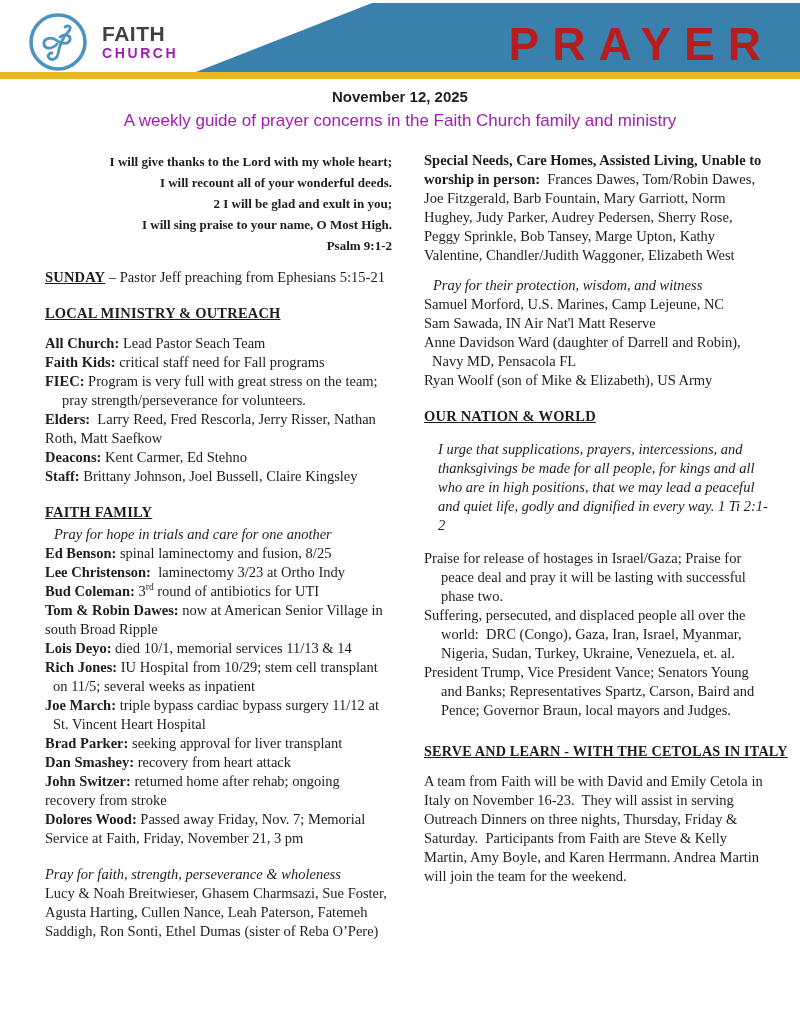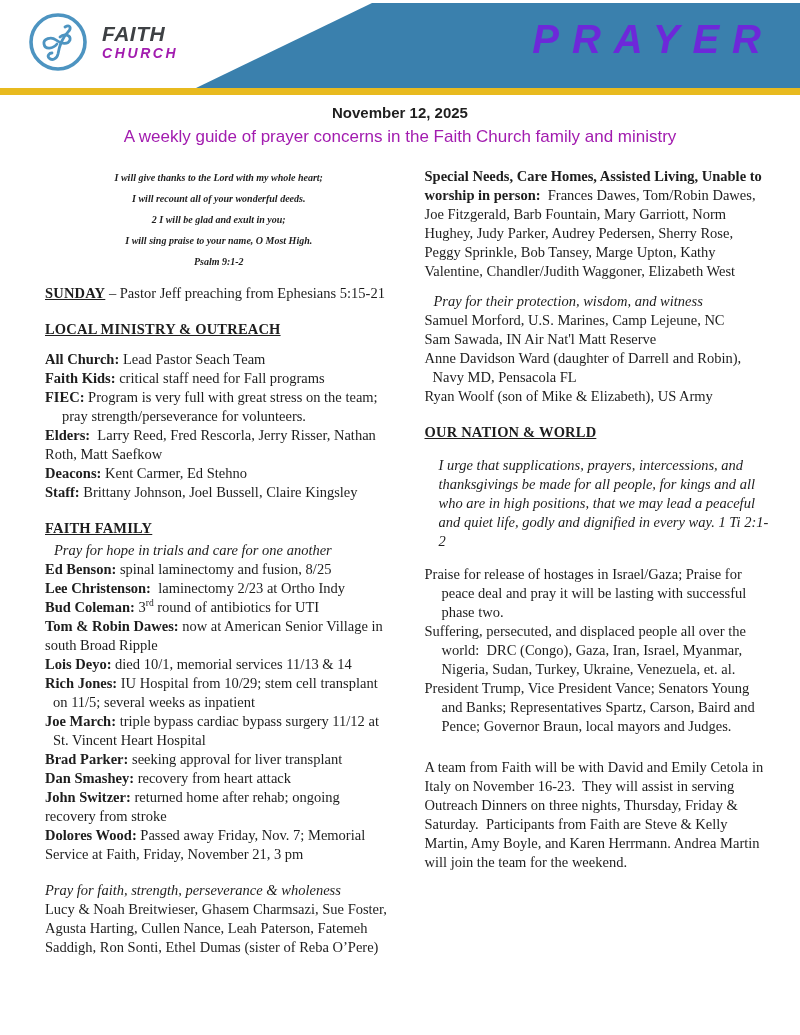--- a/index.html
+++ b/index.html
@@ -6,31 +6,31 @@
   html, body { width: 800px; background: #ffffff; }
   body {
     height: 1035px;
     font-family: "Liberation Serif", serif;
     color: #1d1d1d;
     overflow: hidden;
   }
   [data-bind] { white-space: pre-wrap; }
 
   
-  .banner { position: relative; height: 88px; background: #ffffff; font-style: italic; }
+  .banner { position: relative; height: 72px; background: #ffffff; }
   .banner-blue {
     position: absolute; left: 0; right: 0; top: 3px; bottom: 0;
     background: var(--banner-blue, #3a80ad);
     clip-path: polygon(46.5% 0, 100% 0, 100% 100%, 24.5% 100%);
   }
   .prayer-title {
     position: absolute; top: 17px; right: 26px;
     font-family: "Liberation Sans", sans-serif;
-    font-weight: 700; font-size: 40px; letter-spacing: 13px;
-    color: #6d28d9; z-index: 2;
+    font-weight: 700; font-size: 46px; letter-spacing: 13px;
+    color: #b91c1c; z-index: 2;
   }
   .logo { position: absolute; left: 26px; top: 10px; display: flex; align-items: center; z-index: 2; }
   .logo svg { display: block; }
   .wordmark { margin-left: 12px; font-family: "Liberation Sans", sans-serif; }
   .wordmark .line1 { font-weight: 800; font-size: 21px; letter-spacing: 0.5px; color: #3e4144; line-height: 22px; }
   .wordmark .line2 { font-weight: 700; font-size: 14px; letter-spacing: 2.6px; color: #a21caf; line-height: 16px; }
   .accent-bar { height: 7px; background: var(--accent-yellow, #e8ba1f); }
 
   .issue-date {
     margin-top: 9px; text-align: center;
@@ -51,22 +51,22 @@
     font-weight: 700; text-decoration: underline;
     letter-spacing: 0.2px;
   }
   .h.nowrap { white-space: nowrap; font-size: 14.2px; }
   .b { font-weight: 700; }
   .it { font-style: italic; }
   .sec { margin-bottom: 17px; }
   .mb-sm { margin-bottom: 11px; }
 
   .psalm {
-    text-align: center; font-style: italic; font-weight: 700;
-    font-size: 10px; line-height: 21px; margin-bottom: 12px;
+    text-align: right; font-weight: 700;
+    font-size: 13px; line-height: 21px; margin-bottom: 12px;
   }
   .hang { padding-left: 17px; text-indent: -17px; }
   .hang-sm { padding-left: 8px; text-indent: -8px; }
   .indent-sm { padding-left: 9px; }
 
   .verse {
     font-style: italic; padding-left: 14px; padding-right: 1px;
     margin: 14px 0 14px 0;
   }
   sup { font-size: 9.5px; vertical-align: super; line-height: 0; }
@@ -115,21 +115,21 @@
       <div class="hang"><span class="b" data-bind="left.ministry.items.2.label">FIEC:</span><span data-bind="left.ministry.items.2.text"> Program is very full with great stress on the team; pray strength/perseverance for volunteers.</span></div>
       <div><span class="b" data-bind="left.ministry.items.3.label">Elders:</span><span data-bind="left.ministry.items.3.text">  Larry Reed, Fred Rescorla, Jerry Risser, Nathan Roth, Matt Saefkow</span></div>
       <div><span class="b" data-bind="left.ministry.items.4.label">Deacons:</span><span data-bind="left.ministry.items.4.text"> Kent Carmer, Ed Stehno</span></div>
       <div><span class="b" data-bind="left.ministry.items.5.label">Staff:</span><span data-bind="left.ministry.items.5.text"> Brittany Johnson, Joel Bussell, Claire Kingsley</span></div>
     </div>
 
     <div class="sec">
       <div class="h" style="margin-bottom:3px" data-bind="left.faith_family.heading">FAITH FAMILY</div>
       <div class="it indent-sm" data-bind="left.faith_family.intro">Pray for hope in trials and care for one another</div>
       <div><span class="b" data-bind="left.faith_family.items.0.label">Ed Benson:</span><span data-bind="left.faith_family.items.0.text"> spinal laminectomy and fusion, 8/25</span></div>
-      <div><span class="b" data-bind="left.faith_family.items.1.label">Lee Christenson:</span><span data-bind="left.faith_family.items.1.text">  laminectomy 2/23 at Ortho Indy</span></div>
+      <div><span class="b" data-bind="left.faith_family.items.1.label">Lee Christenson:</span><span data-bind="left.faith_family.items.1.text">  laminectomy 3/23 at Ortho Indy</span></div>
       <div><span class="b" data-bind="left.faith_family.items.2.label">Bud Coleman:</span><span data-bind="left.faith_family.items.2.pre"> 3</span><sup data-bind="left.faith_family.items.2.sup">rd</sup><span data-bind="left.faith_family.items.2.post"> round of antibiotics for UTI</span></div>
       <div><span class="b" data-bind="left.faith_family.items.3.label">Tom &amp; Robin Dawes:</span><span data-bind="left.faith_family.items.3.text"> now at American Senior Village in south Broad Ripple</span></div>
       <div><span class="b" data-bind="left.faith_family.items.4.label">Lois Deyo:</span><span data-bind="left.faith_family.items.4.text"> died 10/1, memorial services 11/13 &amp; 14</span></div>
       <div class="hang-sm"><span class="b" data-bind="left.faith_family.items.5.label">Rich Jones:</span><span data-bind="left.faith_family.items.5.text"> IU Hospital from 10/29; stem cell transplant on 11/5; several weeks as inpatient</span></div>
       <div class="hang-sm"><span class="b" data-bind="left.faith_family.items.6.label">Joe March:</span><span data-bind="left.faith_family.items.6.text"> triple bypass cardiac bypass surgery 11/12 at St. Vincent Heart Hospital</span></div>
       <div><span class="b" data-bind="left.faith_family.items.8.label">Brad Parker:</span><span data-bind="left.faith_family.items.8.text"> seeking approval for liver transplant</span></div>
       <div><span class="b" data-bind="left.faith_family.items.9.label">Dan Smashey:</span><span data-bind="left.faith_family.items.9.text"> recovery from heart attack</span></div>
       <div><span class="b" data-bind="left.faith_family.items.10.label">John Switzer:</span><span data-bind="left.faith_family.items.10.text"> returned home after rehab; ongoing recovery from stroke</span></div>
       <div><span class="b" data-bind="left.faith_family.items.11.label">Dolores Wood:</span><span data-bind="left.faith_family.items.11.text"> Passed away Friday, Nov. 7; Memorial Service at Faith, Friday, November 21, 3 pm</span></div>
     </div>
@@ -154,16 +154,17 @@
 
     <div class="sec" style="margin-top:13px">
       <div class="h" data-bind="right.nation.heading">OUR NATION &amp; WORLD</div>
       <div class="verse" data-bind="right.nation.verse">I urge that supplications, prayers, intercessions, and thanksgivings be made for all people, for kings and all who are in high positions, that we may lead a peaceful and quiet life, godly and dignified in every way. 1 Ti 2:1-2</div>
       <div class="hang" data-bind="right.nation.paragraphs.0">Praise for release of hostages in Israel/Gaza; Praise for peace deal and pray it will be lasting with successful phase two.</div>
       <div class="hang" data-bind="right.nation.paragraphs.2">Suffering, persecuted, and displaced people all over the world:  DRC (Congo), Gaza, Iran, Israel, Myanmar, Nigeria, Sudan, Turkey, Ukraine, Venezuela, et. al.</div>
       <div class="hang" data-bind="right.nation.paragraphs.1">President Trump, Vice President Vance; Senators Young and Banks; Representatives Spartz, Carson, Baird and Pence; Governor Braun, local mayors and Judges.</div>
     </div>
 
     <div style="margin-top:22px">
+      <div class="h nowrap mb-sm" data-bind="right.italy.heading">SERVE AND LEARN - WITH THE CETOLAS IN ITALY</div>
       <div data-bind="right.italy.paragraph">A team from Faith will be with David and Emily Cetola in Italy on November 16-23.  They will assist in serving Outreach Dinners on three nights, Thursday, Friday &amp; Saturday.  Participants from Faith are Steve &amp; Kelly Martin, Amy Boyle, and Karen Herrmann. Andrea Martin will join the team for the weekend.</div>
     </div>
   </div>
 </div>
 
 </body></html>

